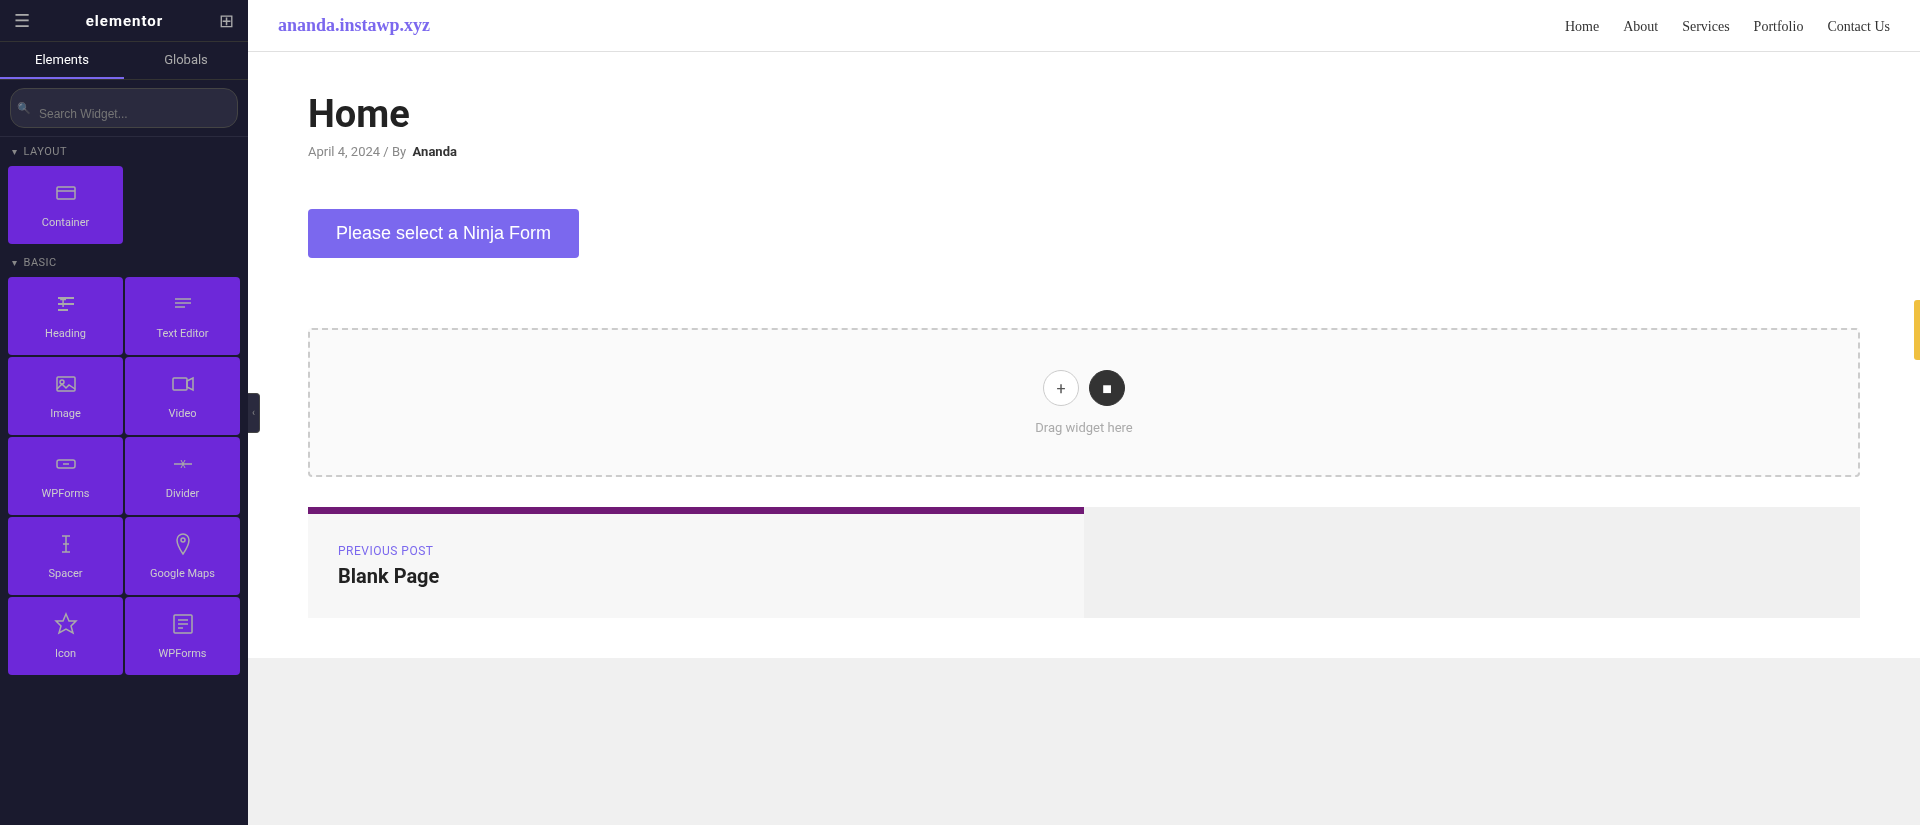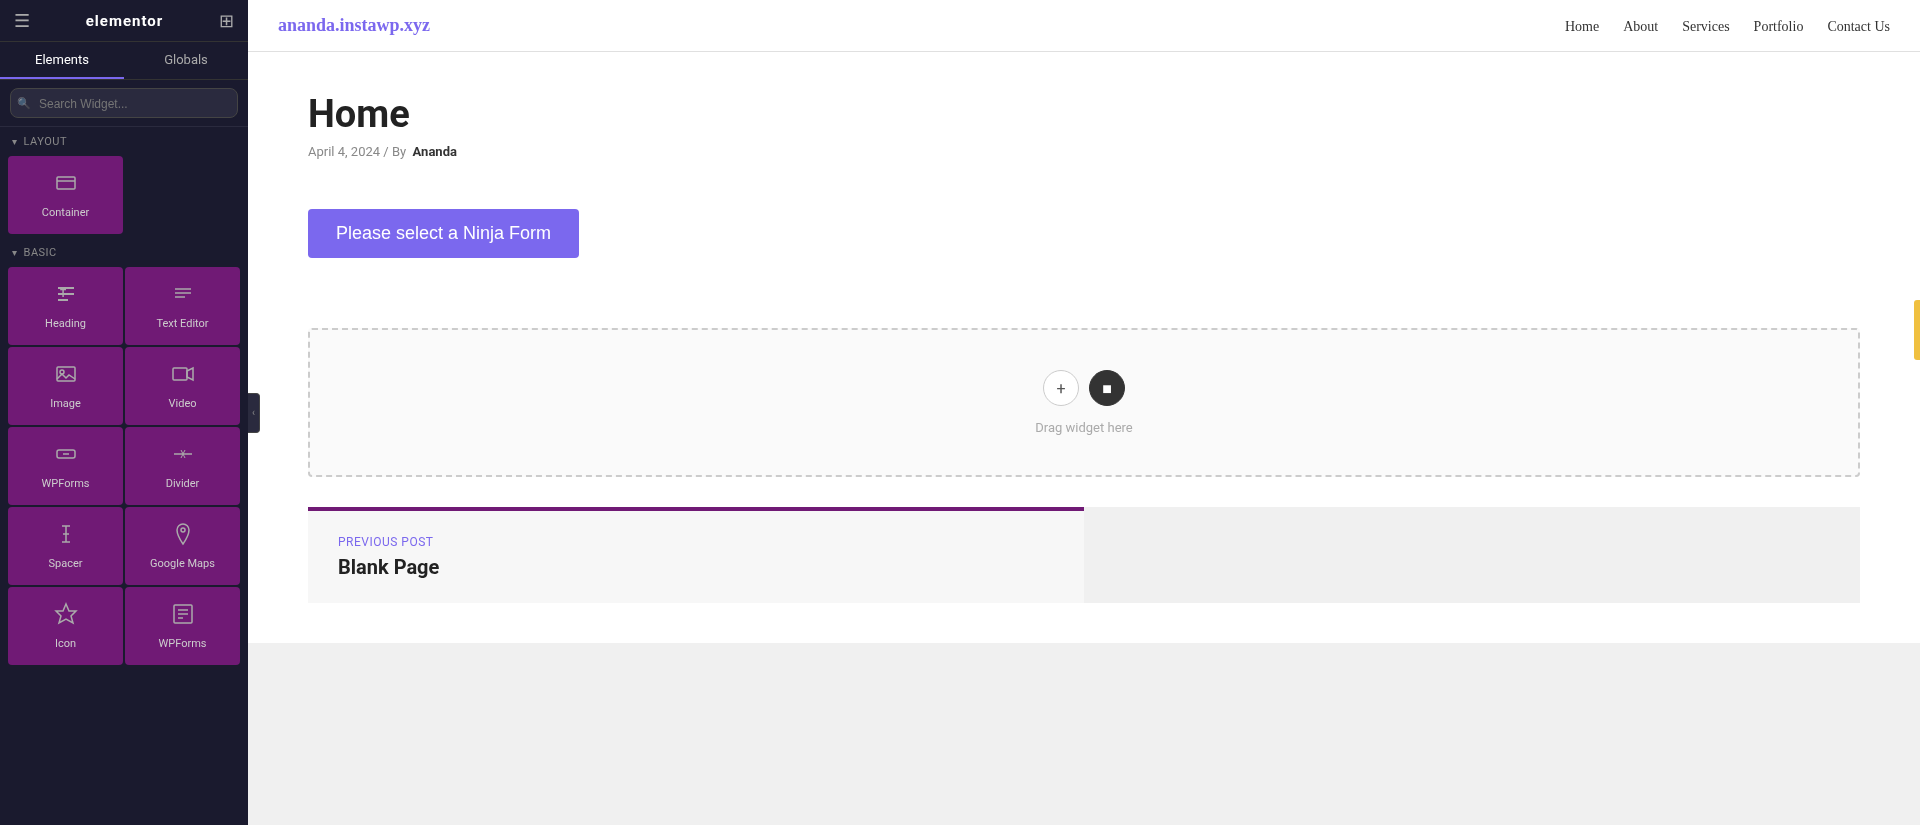--- a/index.html
+++ b/index.html
@@ -52,22 +52,22 @@
 
     
     .sidebar-search {
       padding: 8px 10px;
       border-bottom: 1px solid #2a2a3e;
     }
     .sidebar-search input {
       width: 100%;
       background: #2a2a3e;
       border: 1px solid #444;
-      border-radius: 8px;
-      padding: 8px 10px 6px 28px;
+      border-radius: 14px;
+      padding: 18px 10px 6px 28px;
       color: #ccc;
       font-size: 12px;
       outline: none;
     }
     .search-wrapper {
       position: relative;
     }
     .search-wrapper::before {
       content: '🔍';
       position: absolute;
@@ -101,21 +101,21 @@
       grid-template-columns: 1fr 1fr;
       gap: 2px;
       padding: 4px 8px;
     }
     .widget-item {
       display: flex;
       flex-direction: column;
       align-items: center;
       justify-content: center;
       padding: 12px 8px;
-      background: #701a75;
+      background: #6d28d9;
       border-radius: 4px;
       cursor: pointer;
       font-size: 11px;
       color: #bbb;
       gap: 6px;
       transition: background 0.15s;
       min-height: 78px;
     }
     .widget-icon {
       font-size: 20px;
@@ -261,22 +261,22 @@
     
     .prev-post-area {
       display: grid;
       grid-template-columns: 1fr 1fr;
       gap: 0;
       margin-top: 10px;
     }
 
     .prev-post-box {
       background: #f7f7f7;
-      padding: 24px 30px;
-      border-top: 4px solid #701a75;
+      padding: 30px 30px;
+      border-top: 7px solid #701a75;
     }
 
     .post-nav-label {
       font-size: 12px;
       color: #7b68ee;
       text-transform: uppercase;
       letter-spacing: 0.5px;
       margin-bottom: 6px;
     }
 

